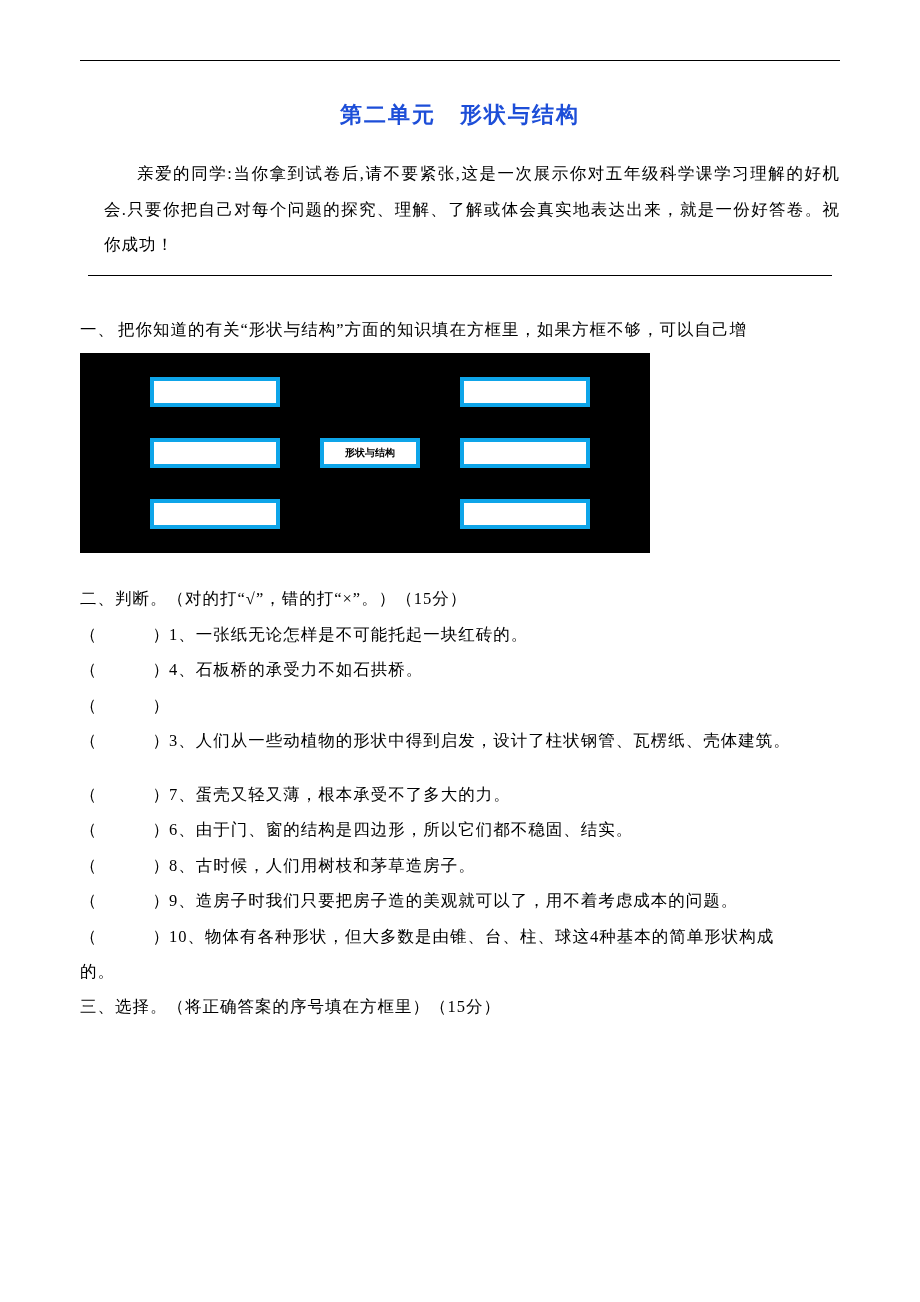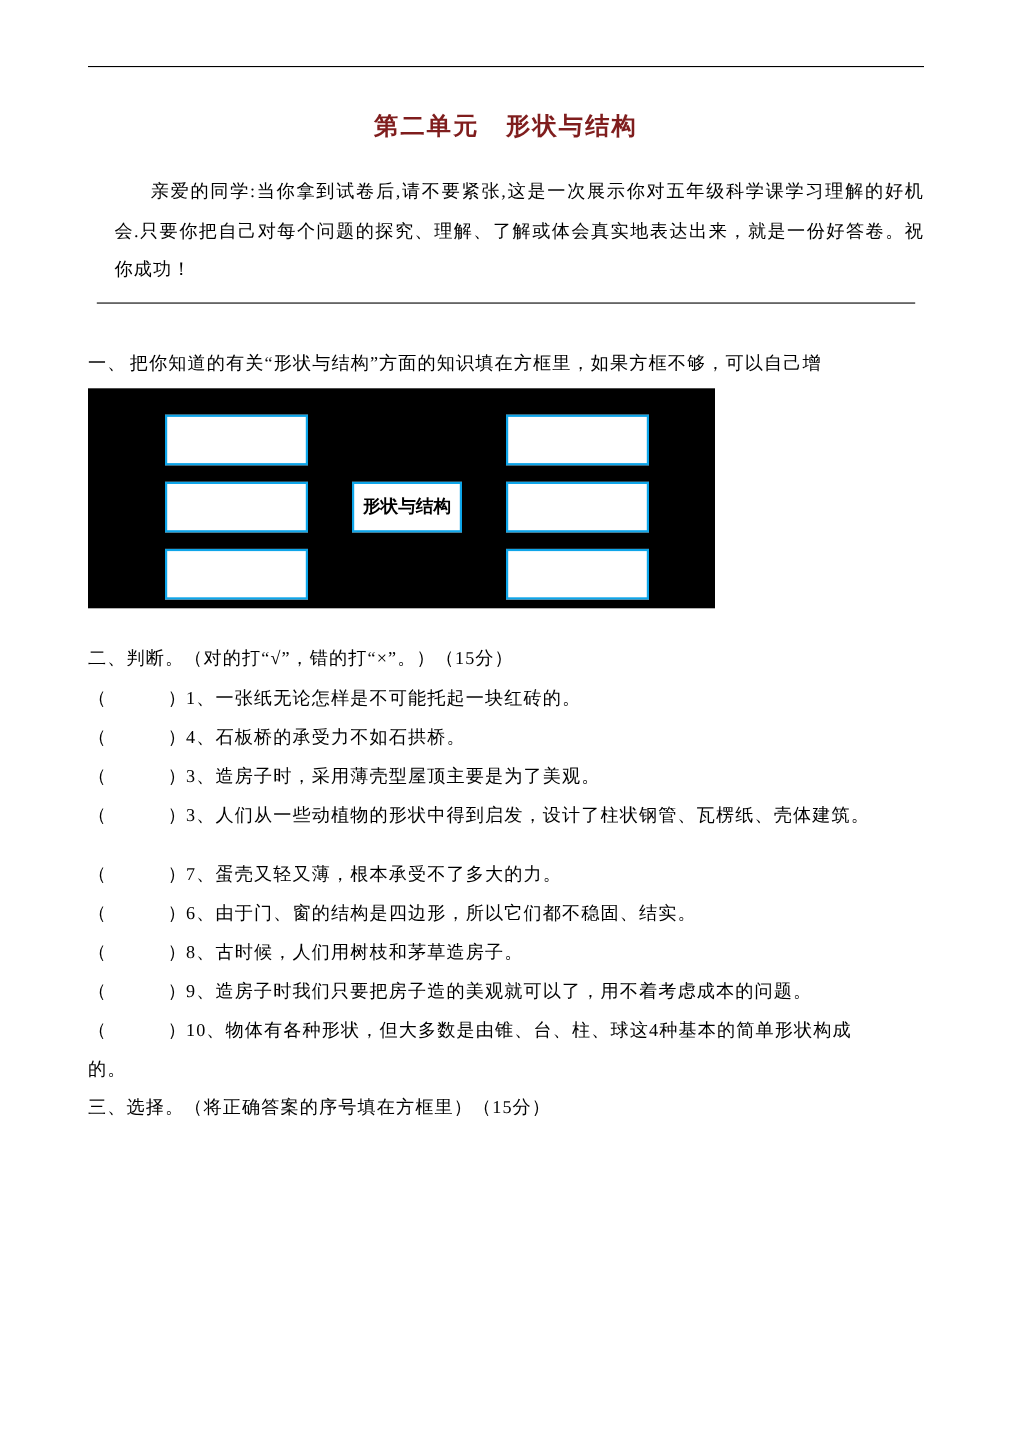--- a/index.html
+++ b/index.html
@@ -16,21 +16,21 @@
     box-sizing: border-box;
     font-size: 16.5px;
     line-height: 2.15;
   }
   .top-rule {
     border-top: 1px solid #000;
     margin-bottom: 30px;
   }
   .title {
     text-align: center;
-    color: #7f1d1d;
+    color: #1d4ed8;
     font-family: "SimHei", "黑体", sans-serif;
     font-weight: bold;
     font-size: 22px;
     margin-bottom: 18px;
     letter-spacing: 2px;
   }
   .intro {
     text-indent: 2em;
     letter-spacing: 1px;
     text-align: justify;
@@ -54,25 +54,25 @@
   .diagram {
     margin-top: 6px;
     width: 570px;
     height: 200px;
     background: #000;
     position: relative;
   }
   .diagram .box {
     position: absolute;
     background: #fff;
-    height: 46px;
+    height: 30px;
     box-sizing: border-box;
-    border: 2px solid #0ea5e9;
+    border: 4px solid #0ea5e9;
     font-family: "SimHei","黑体",sans-serif;
-    font-size: 16px;
+    font-size: 10px;
     font-weight: bold;
     display: flex;
     align-items: center;
     justify-content: center;
     color: #000;
   }
   .section2 {
     letter-spacing: 1px;
   }
   .judge-line, .plain-line {
@@ -115,21 +115,21 @@
       <div class="box" style="left:70px;  top:146px; width:130px;"></div>
       <div class="box" style="left:380px; top:146px; width:130px;"></div>
     </div>
   </div>
 
   <div class="section2">
     <div class="plain-line">二、判断。（对的打“√”，错的打“×”。）（15分）</div>
 
     <div class="judge-line"><span class="paren"><span class="paren-spacer"></span></span><span>1、一张纸无论怎样是不可能托起一块红砖的。</span></div>
     <div class="judge-line"><span class="paren"><span class="paren-spacer"></span></span><span>4、石板桥的承受力不如石拱桥。</span></div>
-    <div class="judge-line"><span class="paren"><span class="paren-spacer"></span></span><span>3、造房子时，采用薄壳型屋顶主要是为了美观。</span></div>
+    <div class="judge-line"><span class="paren"><span class="paren-spacer"></span></span></div>
     <div class="judge-line" style="margin-bottom:1.1em;"><span class="paren"><span class="paren-spacer"></span></span><span>3、人们从一些动植物的形状中得到启发，设计了柱状钢管、瓦楞纸、壳体建筑。</span></div>
 
     <div class="judge-line"><span class="paren"><span class="paren-spacer"></span></span><span>7、蛋壳又轻又薄，根本承受不了多大的力。</span></div>
     <div class="judge-line"><span class="paren"><span class="paren-spacer"></span></span><span>6、由于门、窗的结构是四边形，所以它们都不稳固、结实。</span></div>
     <div class="judge-line"><span class="paren"><span class="paren-spacer"></span></span><span>8、古时候，人们用树枝和茅草造房子。</span></div>
     <div class="judge-line"><span class="paren"><span class="paren-spacer"></span></span><span>9、造房子时我们只要把房子造的美观就可以了，用不着考虑成本的问题。</span></div>
     <div class="judge-line"><span class="paren"><span class="paren-spacer"></span></span><span>10、物体有各种形状，但大多数是由锥、台、柱、球这4种基本的简单形状构成</span></div>
     <div class="plain-line">的。</div>
 
     <div class="plain-line">三、选择。（将正确答案的序号填在方框里）（15分）</div>

